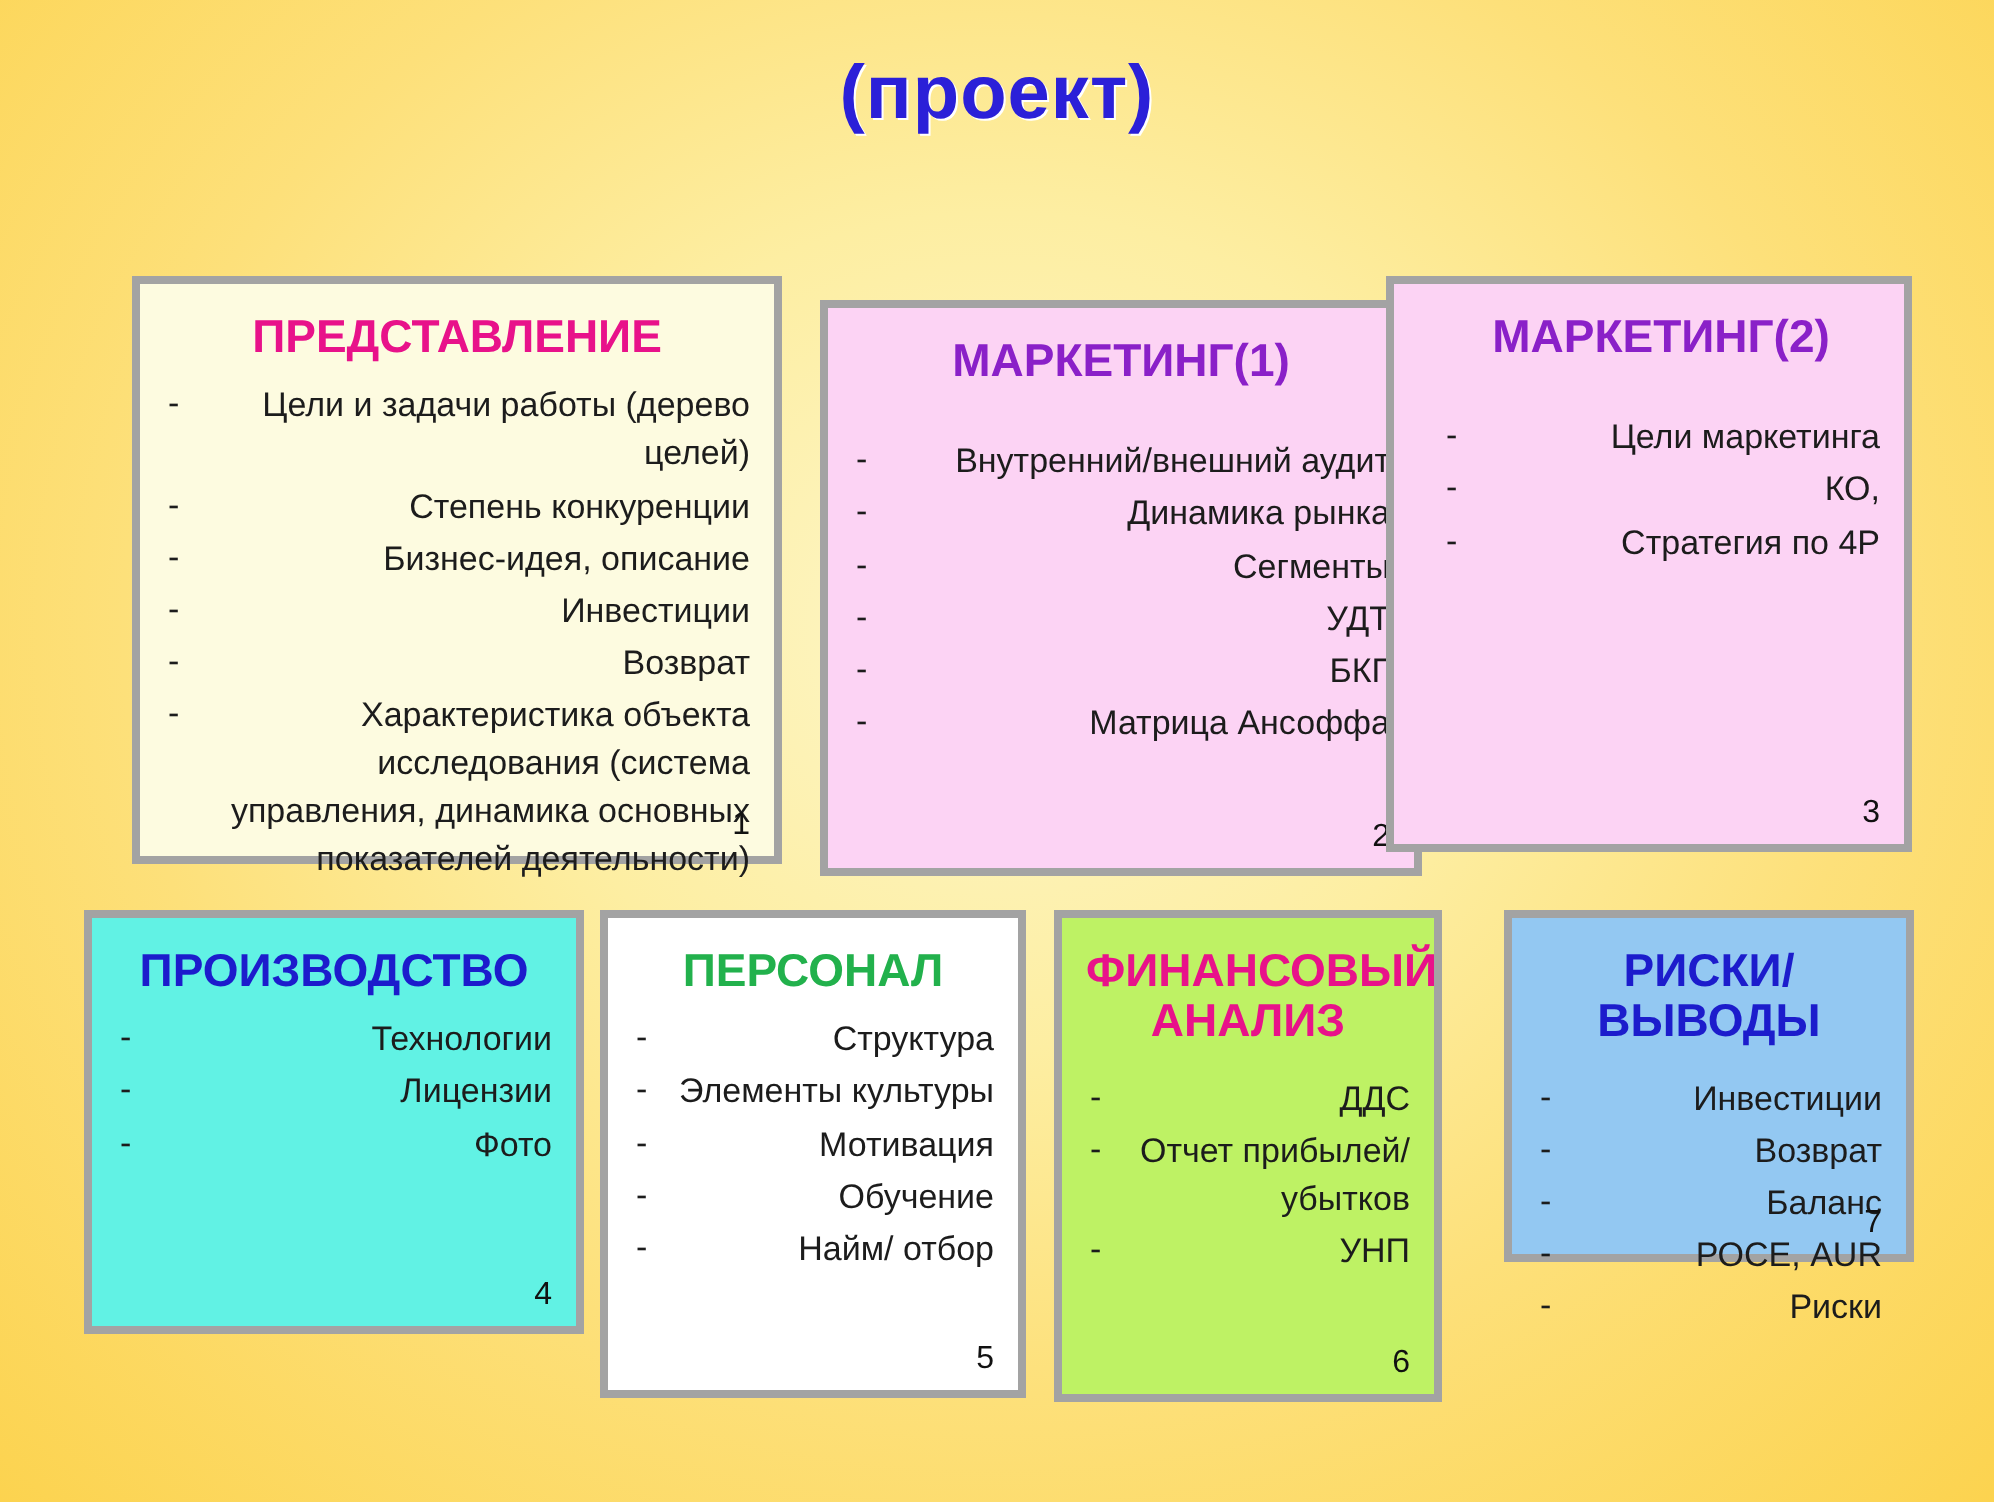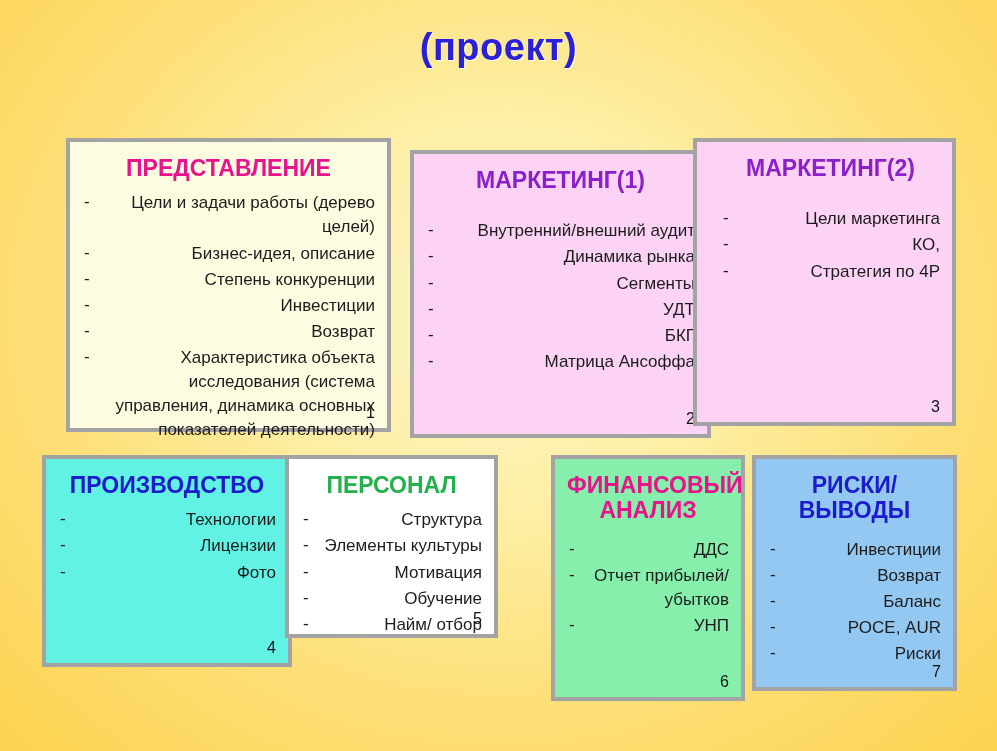--- a/index.html
+++ b/index.html
@@ -106,54 +106,54 @@
   #card-3 h2 { color: #8a20c8; }
   #card-3 ul { margin-top: 26px; }
 
   #card-4 {
     left: 42px; top: 455px; width: 250px; height: 212px;
     background: #61f2e4;
   }
   #card-4 h2 { color: #1c1ccc; }
 
   #card-5 {
-    left: 285px; top: 455px; width: 213px; height: 183px;
+    left: 300px; top: 455px; width: 213px; height: 244px;
     background: #ffffff;
   }
   #card-5 h2 { color: #22b14c; }
 
   #card-6 {
-    left: 551px; top: 455px; width: 194px; height: 246px;
-    background: #86efac;
+    left: 527px; top: 455px; width: 194px; height: 246px;
+    background: #bef264;
   }
   #card-6 h2 { color: #e8128a; }
   #card-6 ul { margin-top: 14px; }
 
   #card-7 {
-    left: 752px; top: 455px; width: 205px; height: 236px;
+    left: 752px; top: 455px; width: 205px; height: 176px;
     background: #93c8f2;
   }
   #card-7 h2 { color: #1c1ccc; }
   #card-7 ul { margin-top: 14px; }
 </style>
 </head>
 <body>
 
 <div id="board">
 
   <div class="title">
     <div class="line2">(проект)</div>
   </div>
 
   <div class="card" id="card-1">
     <h2>ПРЕДСТАВЛЕНИЕ</h2>
     <ul>
       <li>Цели и задачи работы (дерево целей)</li>
+      <li>Степень конкуренции</li>
       <li>Бизнес-идея, описание</li>
-      <li>Степень конкуренции</li>
       <li>Инвестиции</li>
       <li>Возврат</li>
       <li>Характеристика объекта исследования (система управления, динамика основных показателей деятельности)</li>
     </ul>
     <span class="num">1</span>
   </div>
 
   <div class="card" id="card-2">
     <h2>МАРКЕТИНГ(1)</h2>
     <ul>

